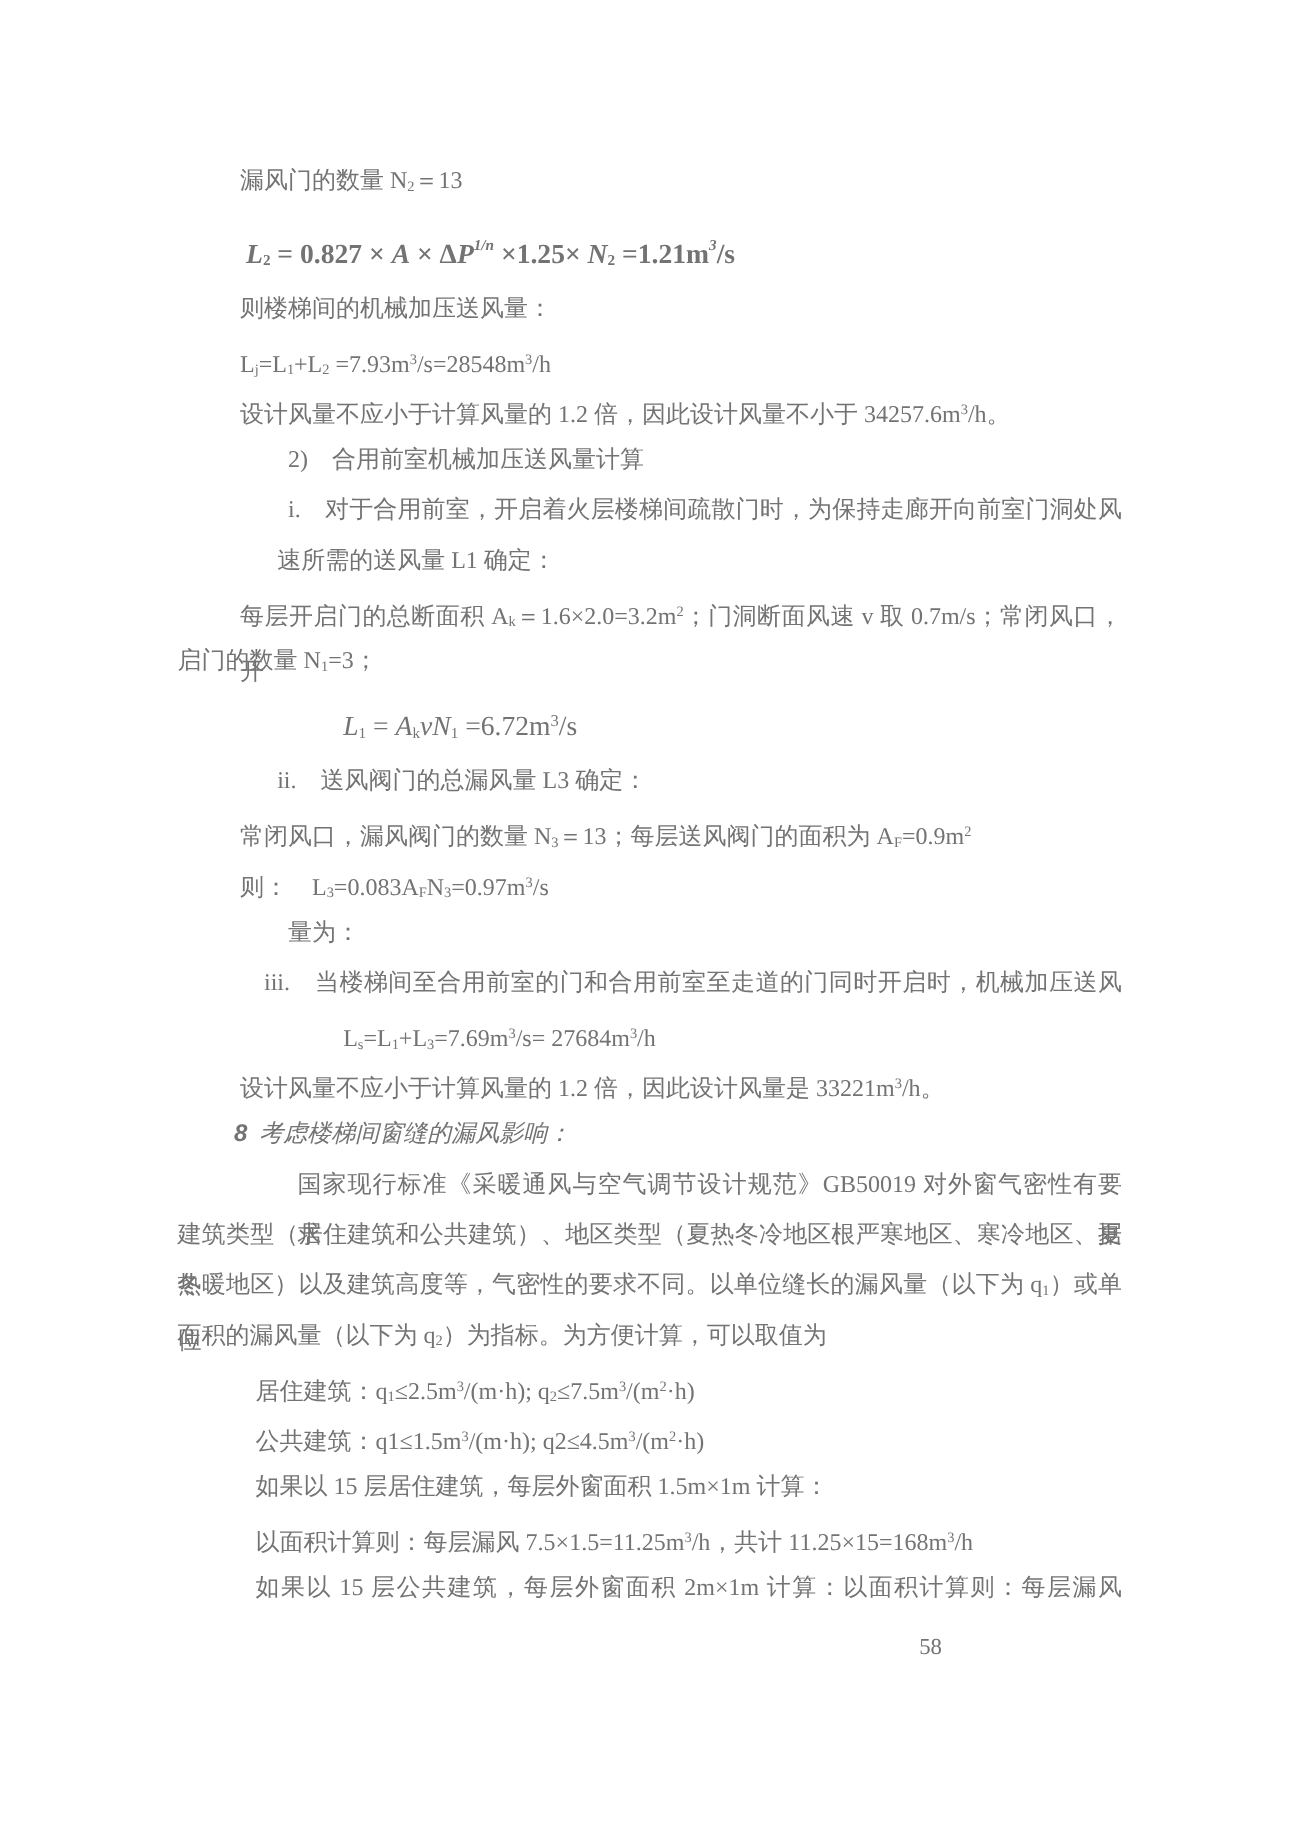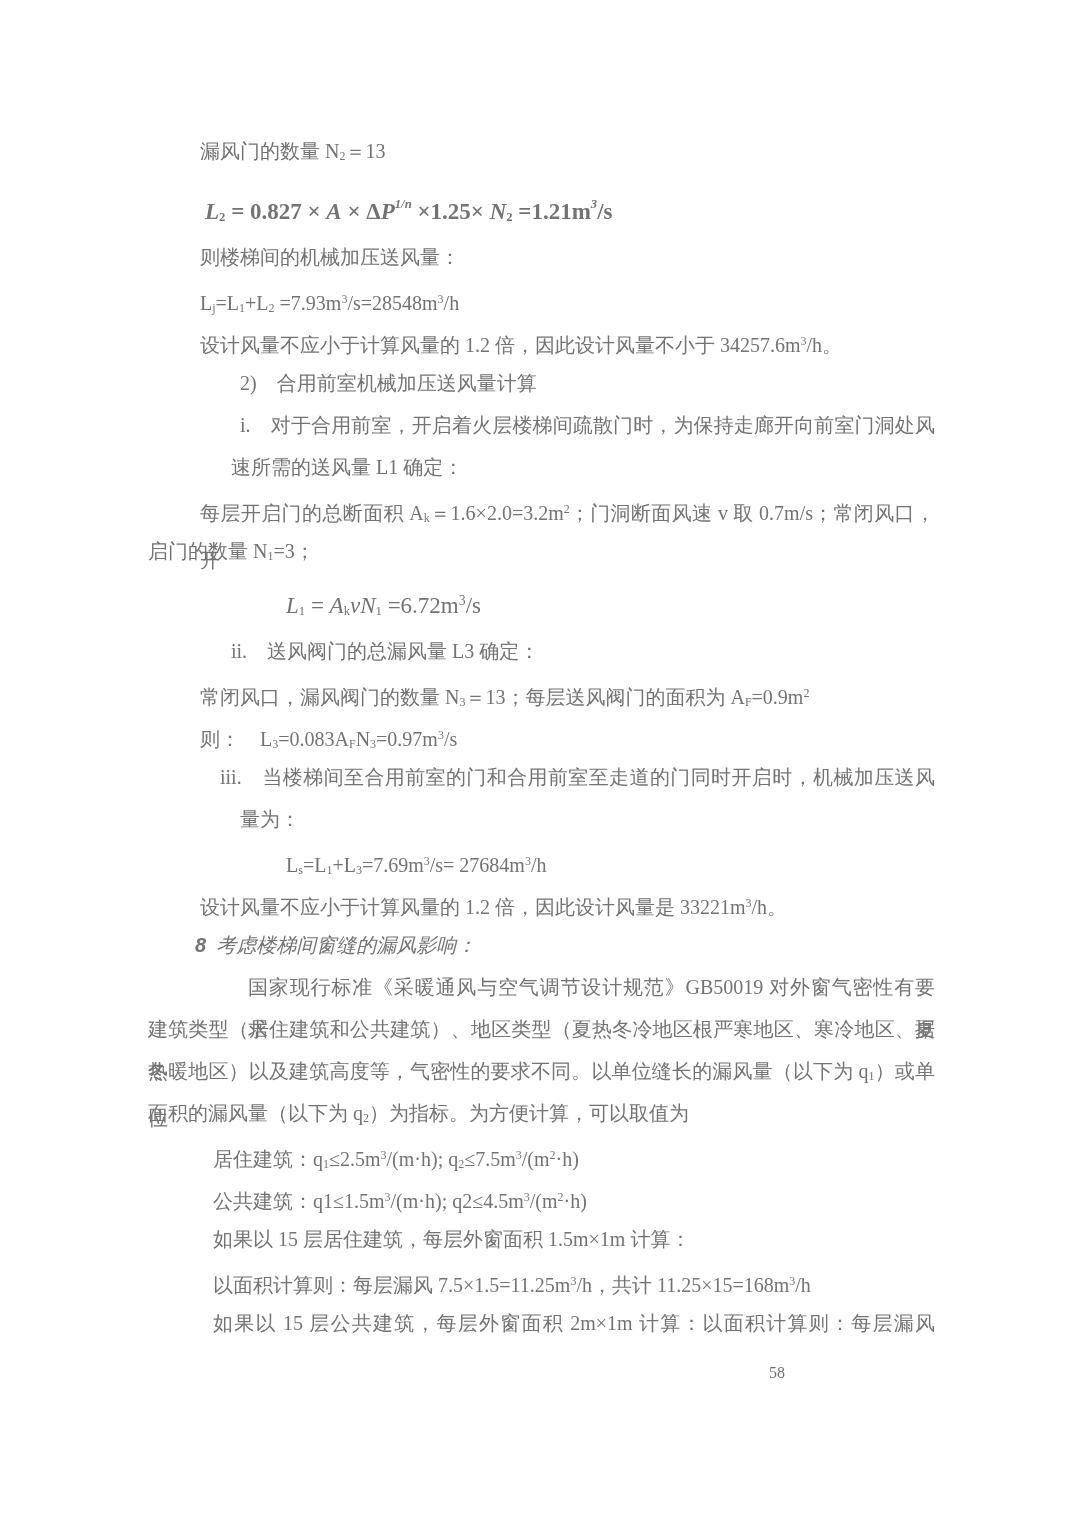--- a/index.html
+++ b/index.html
@@ -61,21 +61,21 @@
     font-family: "Liberation Sans", "DejaVu Sans", sans-serif;
     font-weight: 700;
     margin-right: 10px;
   }
   .page-number {
     margin-top: 14px;
     height: 30px;
     line-height: 30px;
     text-align: right;
     padding-right: 150px;
-    font-size: 16px;
+    font-size: 19px;
   }
 </style>
 </head>
 <body>
 
 <div class="page">
   <div class="content">
 
     <div class="line i52">漏风门的数量 N<sub>2</sub>＝13</div>
     <div class="line i57 formula formula-l2"><i>L</i><sub>2</sub> = 0.827 × <i>A</i> × Δ<i>P</i><sup>1/n</sup> ×1.25× <i>N</i><sub>2</sub> =1.21m<sup>3</sup>/s</div>
@@ -84,22 +84,22 @@
     <div class="line i52">设计风量不应小于计算风量的 1.2 倍，因此设计风量不小于 34257.6m<sup>3</sup>/h。</div>
     <div class="line i92">2)　合用前室机械加压送风量计算</div>
     <div class="line i92 j">i.　对于合用前室，开启着火层楼梯间疏散门时，为保持走廊开向前室门洞处风</div>
     <div class="line i83">速所需的送风量 L1 确定：</div>
     <div class="line i52 j">每层开启门的总断面积 A<sub>k</sub>＝1.6×2.0=3.2m<sup>2</sup>；门洞断面风速 v 取 0.7m/s；常闭风口，开</div>
     <div class="line">启门的数量 N<sub>1</sub>=3；</div>
     <div class="line i138 formula formula-l1"><i>L</i><sub>1</sub> = <i>A</i><sub>k</sub><i>vN</i><sub>1</sub> =6.72m<sup>3</sup>/s</div>
     <div class="line i83">ii.　送风阀门的总漏风量 L3 确定：</div>
     <div class="line i52">常闭风口，漏风阀门的数量 N<sub>3</sub>＝13；每层送风阀门的面积为 A<sub>F</sub>=0.9m<sup>2</sup></div>
     <div class="line i52">则：　L<sub>3</sub>=0.083A<sub>F</sub>N<sub>3</sub>=0.97m<sup>3</sup>/s</div>
+    <div class="line i92">量为：</div>
     <div class="line i72 j">iii.　当楼梯间至合用前室的门和合用前室至走道的门同时开启时，机械加压送风</div>
-    <div class="line i92">量为：</div>
     <div class="line i138">L<sub>s</sub>=L<sub>1</sub>+L<sub>3</sub>=7.69m<sup>3</sup>/s= 27684m<sup>3</sup>/h</div>
     <div class="line i52">设计风量不应小于计算风量的 1.2 倍，因此设计风量是 33221m<sup>3</sup>/h。</div>
 
     <div class="line i47">
       <span class="section-num">8</span><span>考虑楼梯间窗缝的漏风影响：</span>
     </div>
 
     <div class="line i100 j">国家现行标准《采暖通风与空气调节设计规范》GB50019 对外窗气密性有要求，根据</div>
     <div class="line j">建筑类型（居住建筑和公共建筑）、地区类型（夏热冬冷地区、严寒地区、寒冷地区、夏热</div>
     <div class="line j">冬暖地区）以及建筑高度等，气密性的要求不同。以单位缝长的漏风量（以下为 q<sub>1</sub>）或单位</div>

